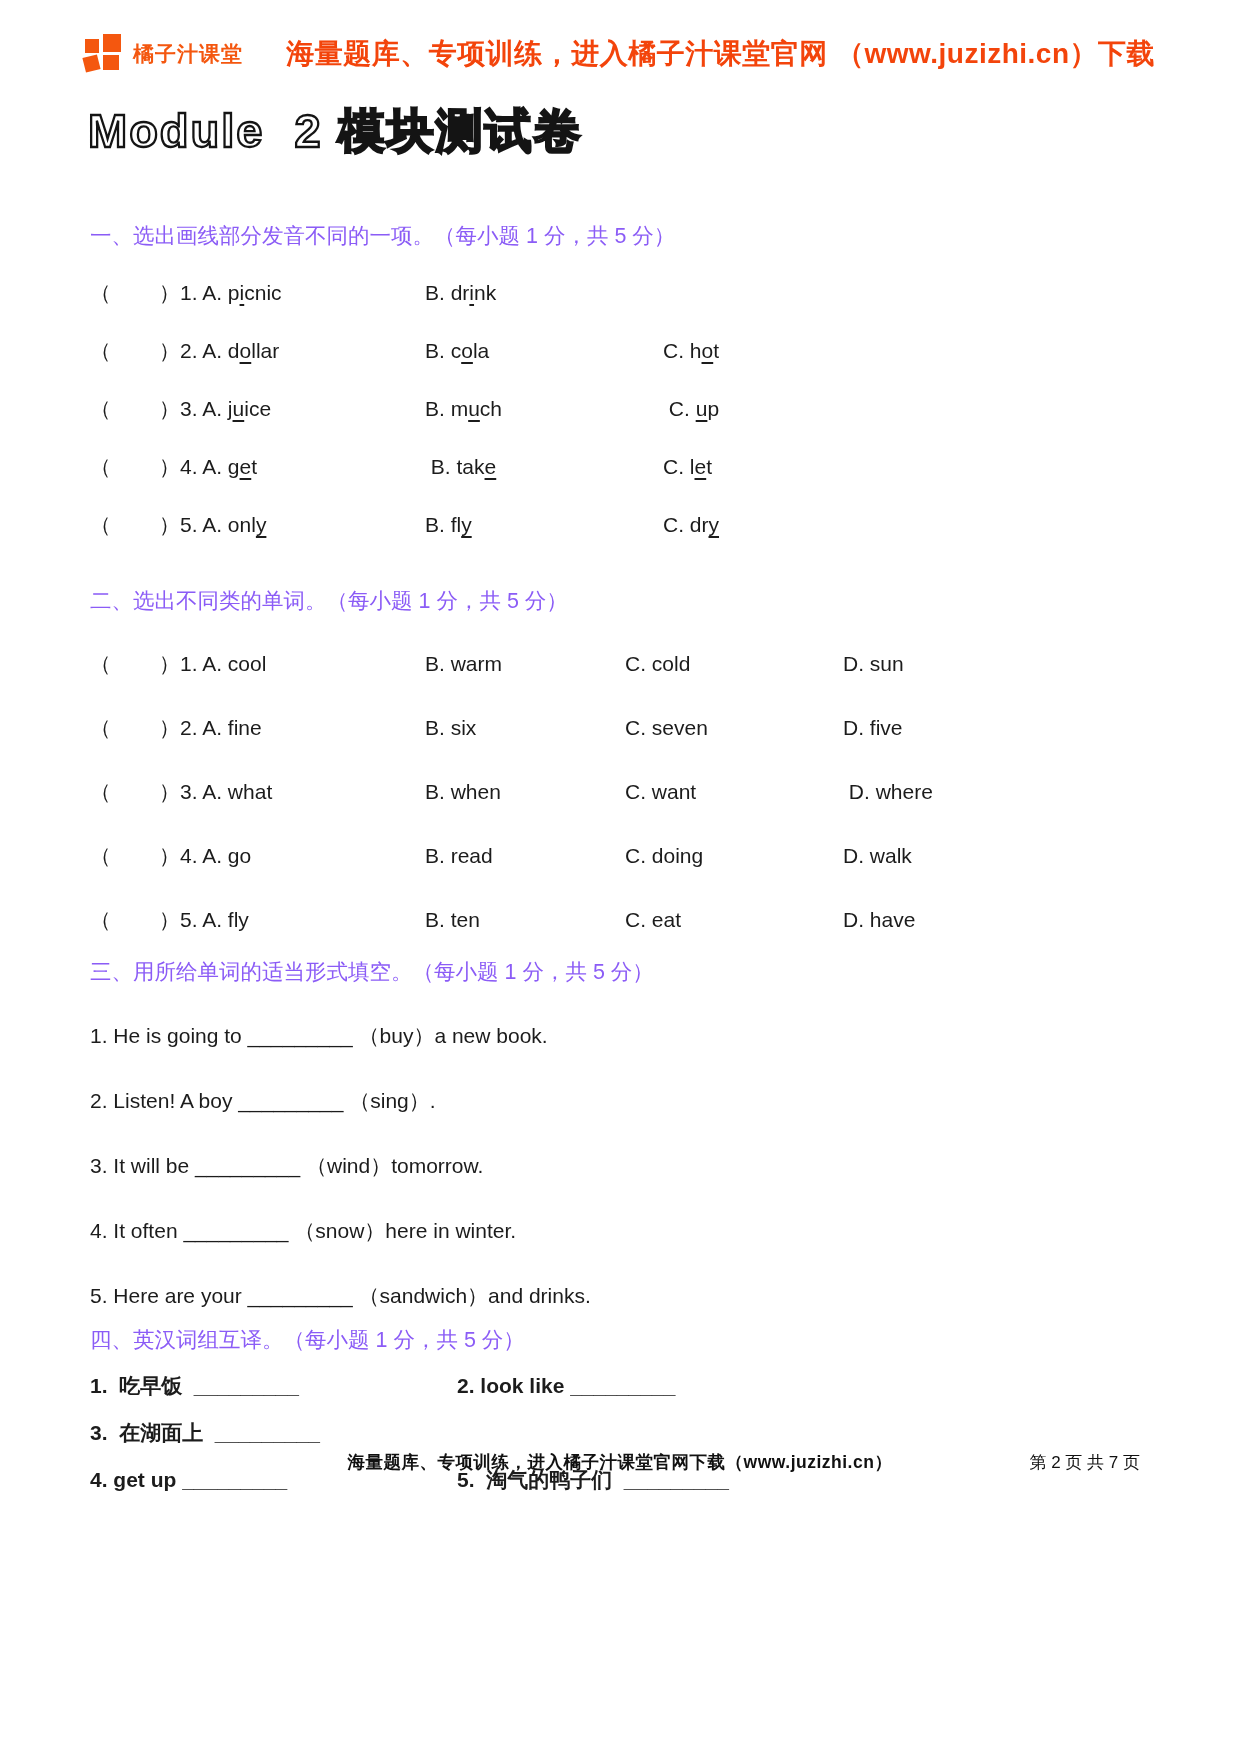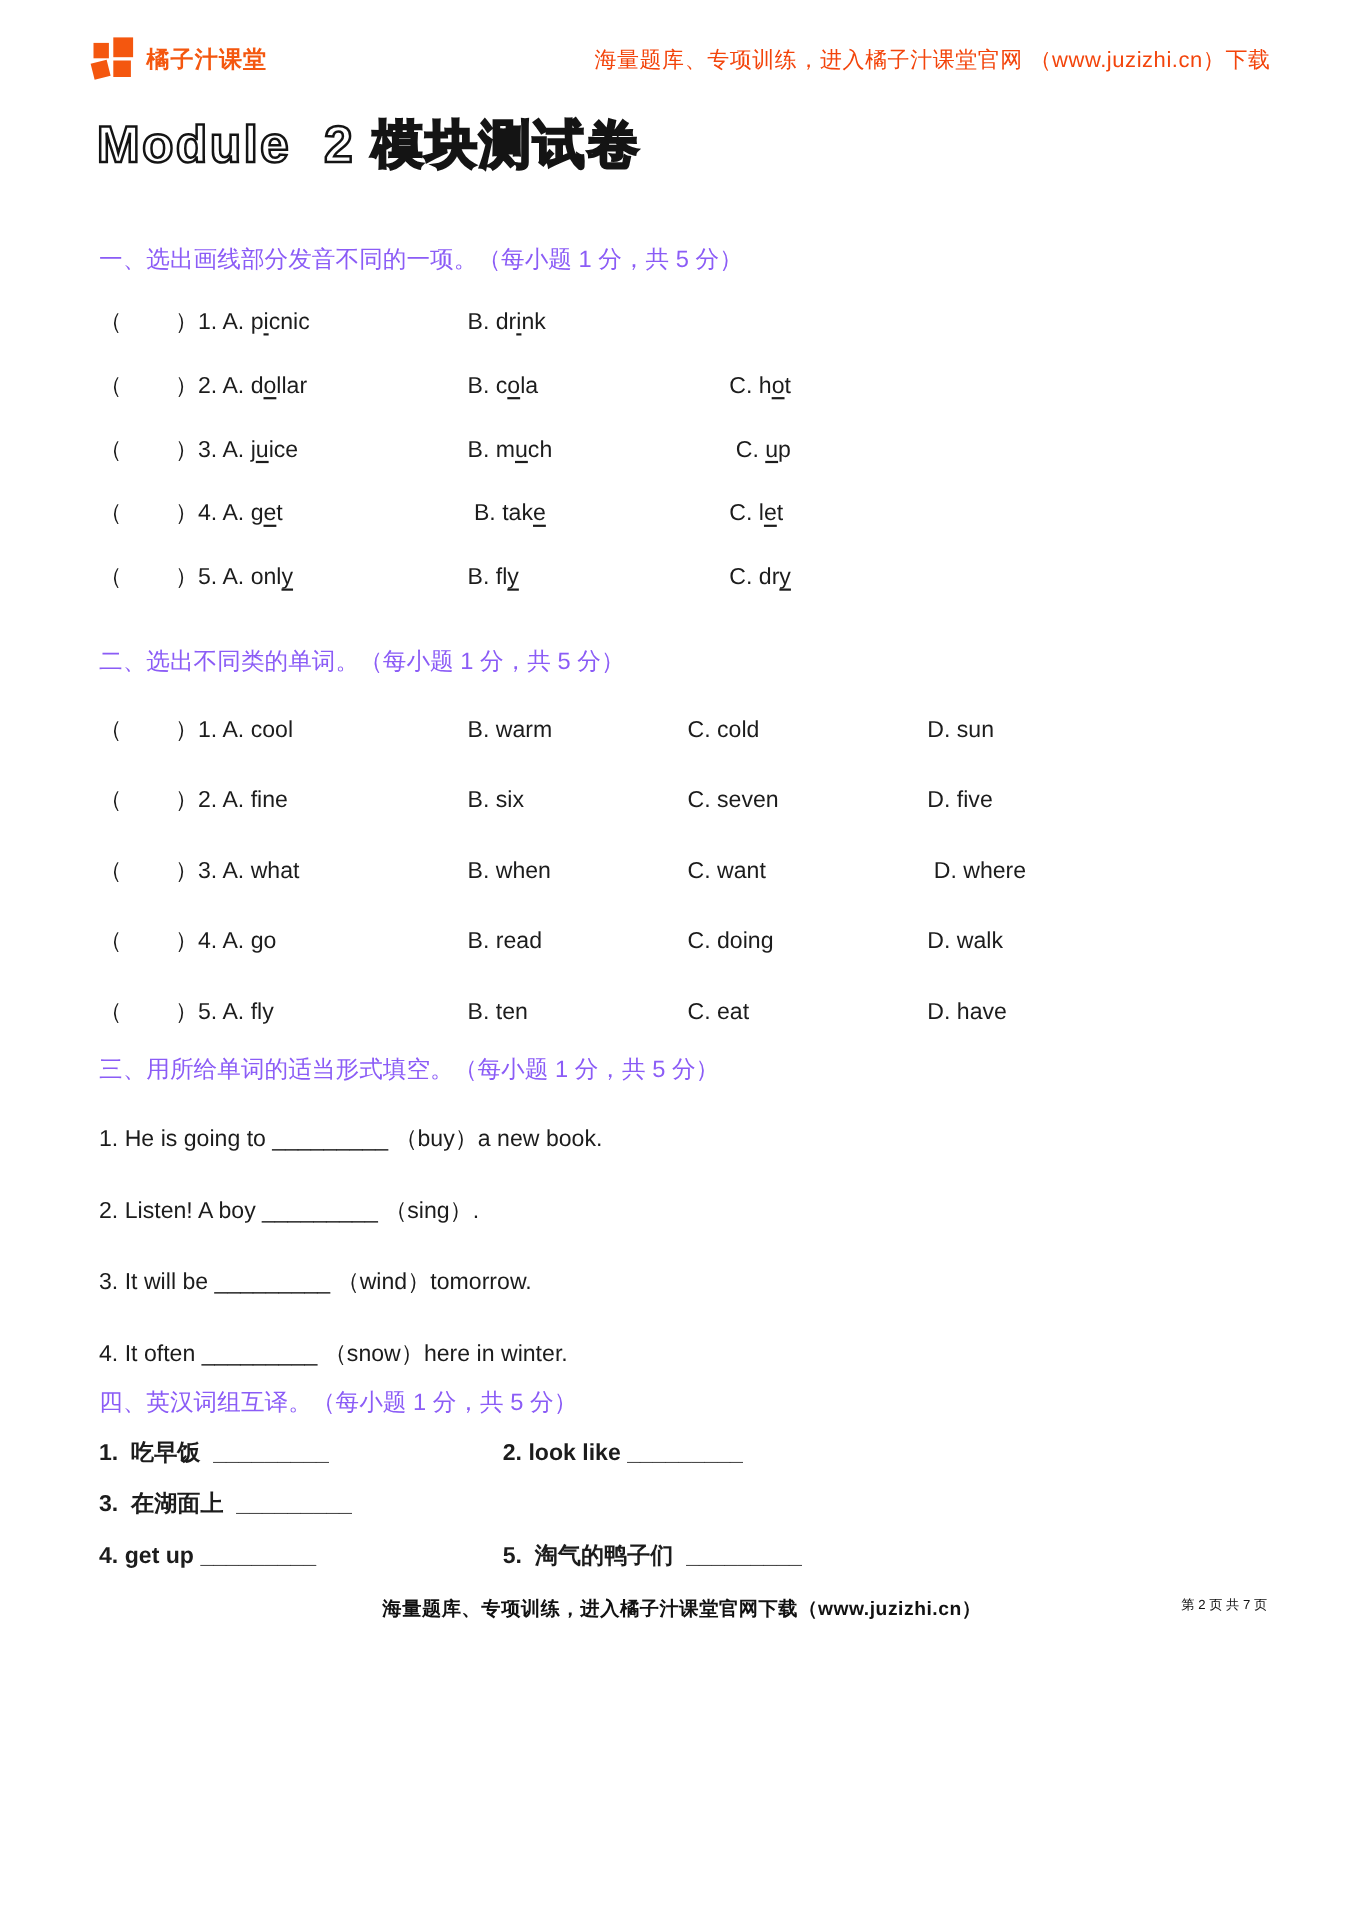--- a/index.html
+++ b/index.html
@@ -21,21 +21,21 @@
     padding:34px 85px 0 85px;
   }
   .brand { display:flex; align-items:center; gap:8px; }
   .logo-mark { position:relative; width:40px; height:40px; flex:0 0 auto; }
   .logo-mark .sq { position:absolute; background:#f4570f; }
   .sq1 { left:0px;  top:5px;  width:14px; height:14px; }
   .sq2 { left:18px; top:0px;  width:18px; height:18px; }
   .sq3 { left:-1px; top:22px; width:15px; height:15px; transform:rotate(-14deg); }
   .sq4 { left:18px; top:21px; width:16px; height:15px; }
   .logo-text { color:#f4570f; font-size:21px; font-weight:700; letter-spacing:1px; }
-  .banner { color:#f3440b; font-size:20px; font-weight:400; letter-spacing:0.5px; }
+  .banner { color:#f3440b; font-size:28px; font-weight:700; letter-spacing:0.5px; }
 
   
   .title {
     margin:26px 85px 0 88px;
     font-size:47px; font-weight:700; letter-spacing:2px;
     color:#141414;
   }
   @supports (-webkit-text-stroke: 2px black) {
     .title { color:#ffffff; -webkit-text-stroke:2.3px #141414; }
   }
@@ -70,22 +70,22 @@
   
   .footer {
     position:absolute; left:0; right:0; bottom:44px;
     height:26px;
   }
   .footer-main {
     position:absolute; left:0; right:0; text-align:center;
     font-size:17.5px; color:#111; font-weight:600; letter-spacing:0.5px;
   }
   .footer-page {
-    position:absolute; right:88px; top:1px;
-    font-size:12px; color:#111;
+    position:absolute; right:100px; top:1px;
+    font-size:17px; color:#111;
   }
 </style>
 </head>
 <body>
 
 <div class="page">
 
   <div class="header">
     <div class="brand">
       <div class="logo-mark">
@@ -184,20 +184,21 @@
         <span data-bind="section2.questions.4.options.3">D. have</span>
       </div>
     </div>
 
     <div class="sec-head h3" data-bind="section3.heading">三、用所给单词的适当形式填空。（每小题 1 分，共 5 分）</div>
     <div>
       <div class="fill-item" data-bind="section3.items.0">1. He is going to _________ （buy）a new book.</div>
       <div class="fill-item" data-bind="section3.items.1">2. Listen! A boy _________ （sing）.</div>
       <div class="fill-item" data-bind="section3.items.2">3. It will be _________ （wind）tomorrow.</div>
       <div class="fill-item" data-bind="section3.items.3">4. It often _________ （snow）here in winter.</div>
+      <div class="fill-item" data-bind="section3.items.4">5. Here are your _________ （sandwich）and drinks.</div>
     </div>
 
     <div class="sec-head h4" data-bind="section4.heading">四、英汉词组互译。（每小题 1 分，共 5 分）</div>
     <div>
       <div class="s4-row">
         <span data-bind="section4.rows.0.0">1.  吃早饭  _________</span>
         <span data-bind="section4.rows.0.1">2. look like _________</span>
       </div>
       <div class="s4-row">
         <span data-bind="section4.rows.1.0">3.  在湖面上  _________</span>

